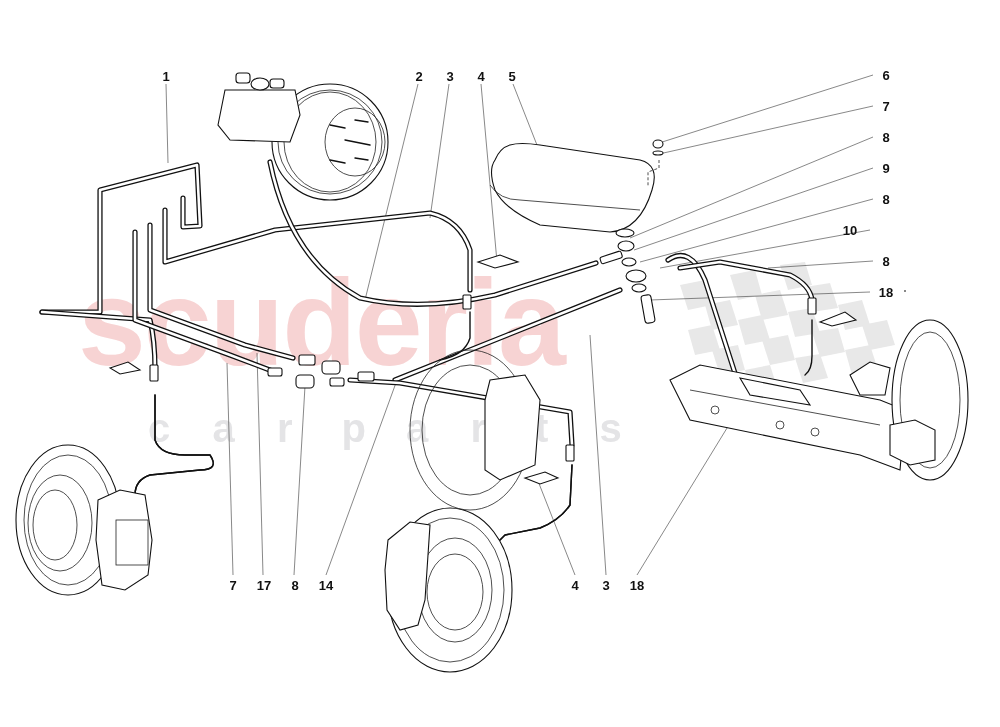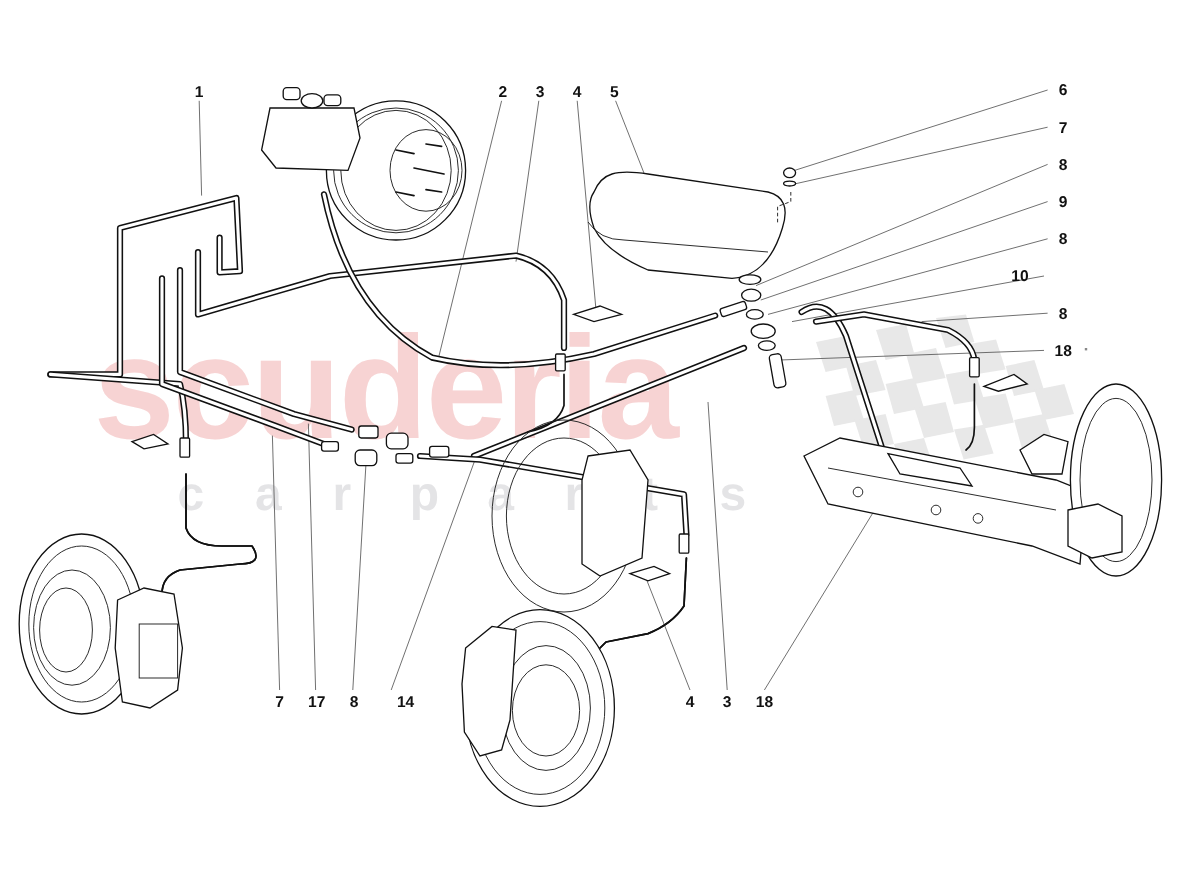--- a/index.html
+++ b/index.html
@@ -1,21 +1,21 @@
 <!DOCTYPE html>
 <html><head>
 <meta charset="utf-8">
 <style>
   html, body { margin: 0; padding: 0; background: #ffffff; }
   body { width: 1000px; height: 727px; position: relative; overflow: hidden;
          font-family: "Liberation Sans", sans-serif; }
   .canvas { position: absolute; left: 0; top: 0; width: 1000px; height: 727px; }
   .wm-main { position: absolute; left: 78px; top: 262px; font-family: "Liberation Sans", sans-serif;
              font-weight: bold; font-size: 122px; letter-spacing: -2px; color: #f7d3d3; line-height: 1; }
-  .wm-sub { position: absolute; left: 148px; top: 392px; font-family: "Liberation Sans", sans-serif;
+  .wm-sub { position: absolute; left: 148px; top: 408px; font-family: "Liberation Sans", sans-serif;
             font-weight: bold; font-size: 40px; color: #e4e4e6; letter-spacing: 0; line-height: 1; }
   .wm-sub span { display: inline-block; width: 64.5px; }
   .callout { position: absolute; font-family: "Liberation Sans", sans-serif; font-weight: bold;
              font-size: 13px; color: #111; line-height: 1; transform: translate(-50%, -50%); }
   svg .ink { fill: none; stroke: #111; stroke-width: 1.4; stroke-linecap: round; stroke-linejoin: round; }
   svg .thin { fill: none; stroke: #222; stroke-width: 0.8; }
   svg .lead { fill: none; stroke: #555; stroke-width: 0.7; }
   svg .pipe { fill: none; stroke: #111; stroke-width: 5.2; stroke-linecap: round; stroke-linejoin: round; }
   svg .pipe-in { fill: none; stroke: #fff; stroke-width: 2.6; stroke-linecap: round; stroke-linejoin: round; }
   svg .white { fill: #fff; stroke: #111; stroke-width: 1.1; }
@@ -219,18 +219,18 @@
   <div class="callout" style="left:886px;top:106px">7</div>
   <div class="callout" style="left:886px;top:137px">8</div>
   <div class="callout" style="left:886px;top:168px">9</div>
   <div class="callout" style="left:886px;top:199px">8</div>
   <div class="callout" style="left:850px;top:230px">10</div>
   <div class="callout" style="left:886px;top:261px">8</div>
   <div class="callout" style="left:886px;top:292px">18</div>
   <div class="callout" style="left:233px;top:585px">7</div>
   <div class="callout" style="left:264px;top:585px">17</div>
   <div class="callout" style="left:295px;top:585px">8</div>
-  <div class="callout" style="left:338px;top:585px">14</div>
+  <div class="callout" style="left:326px;top:585px">14</div>
   <div class="callout" style="left:575px;top:585px">4</div>
   <div class="callout" style="left:606px;top:585px">3</div>
   <div class="callout" style="left:637px;top:585px">18</div>
   <div style="position:absolute;left:904px;top:290px;width:2px;height:2px;background:#888"></div>
 </div>
 
 </body></html>

